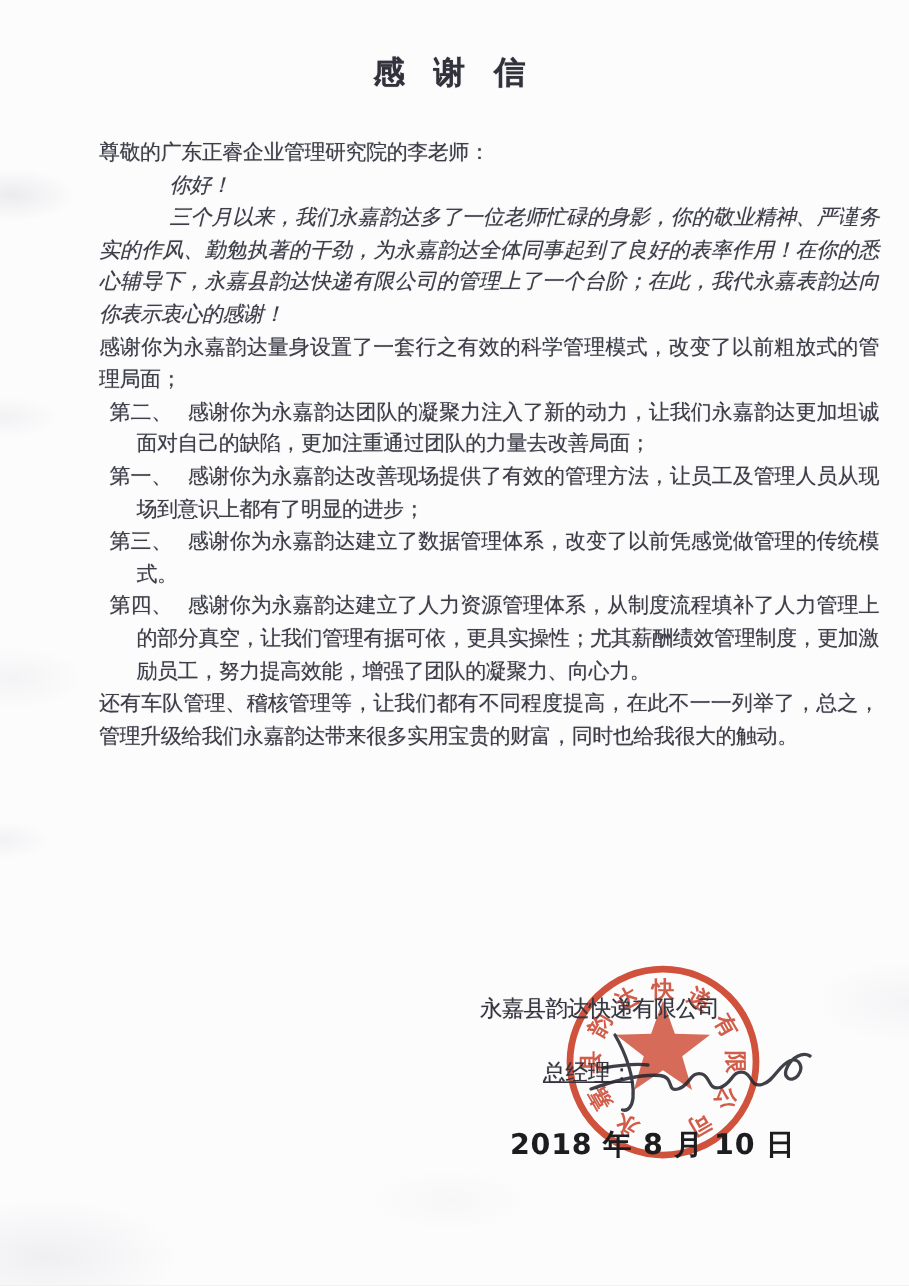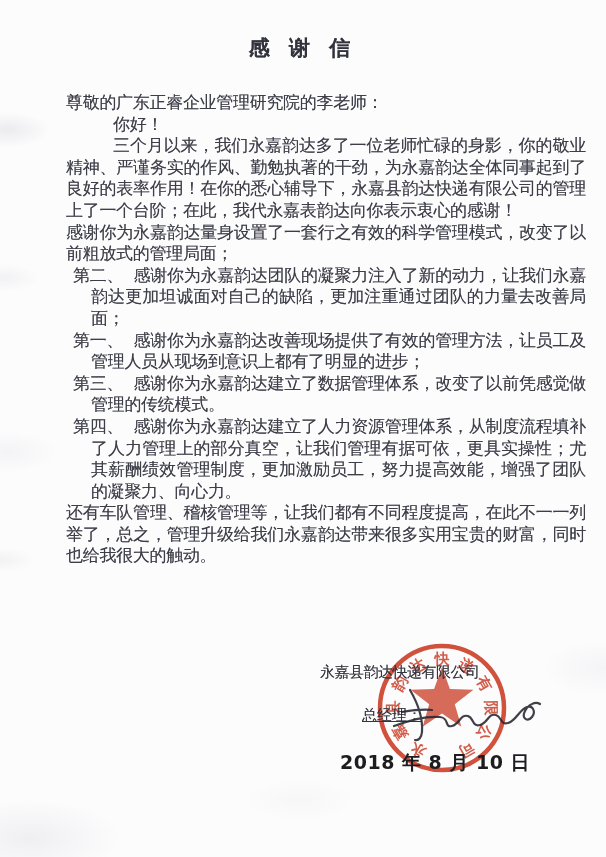--- a/index.html
+++ b/index.html
@@ -16,26 +16,26 @@
       radial-gradient(80px 30px at 300px 800px, rgba(180,180,186,.07), transparent 70%),
       #fcfcfd;
   }
   .title{
     position:absolute;top:34px;left:0;width:100%;text-align:center;
     font-size:21px;font-weight:bold;letter-spacing:7px;color:#32323c;
     text-shadow:0 0 .6px rgba(50,50,60,.6);
   }
   .letter{
     position:absolute;left:66px;top:92px;width:520px;
-    font-size:17px;line-height:21.6px;letter-spacing:-0.3px;
+    font-size:14px;line-height:21.6px;letter-spacing:-0.3px;
     color:#3e3e49;text-align:justify;
     text-shadow:0 0 .6px rgba(62,62,73,.55);
   }
   .letter p{margin:0;}
-  .ind{text-indent:47px;}
+  .ind{text-indent:47px;font-style:italic;}
   .li{margin-left:25px;text-indent:-18px;}
   .num-gap{display:inline-block;width:10px;}
   .sig-company{
     position:absolute;left:320px;top:663px;font-size:15px;letter-spacing:-0.5px;
     color:#35353f;z-index:4;text-shadow:0 0 .6px rgba(53,53,63,.55);
   }
   .sig-role{
     position:absolute;left:362px;top:706px;font-size:15px;
     color:#35353f;z-index:4;text-shadow:0 0 .6px rgba(53,53,63,.55);text-decoration:underline;
   }

